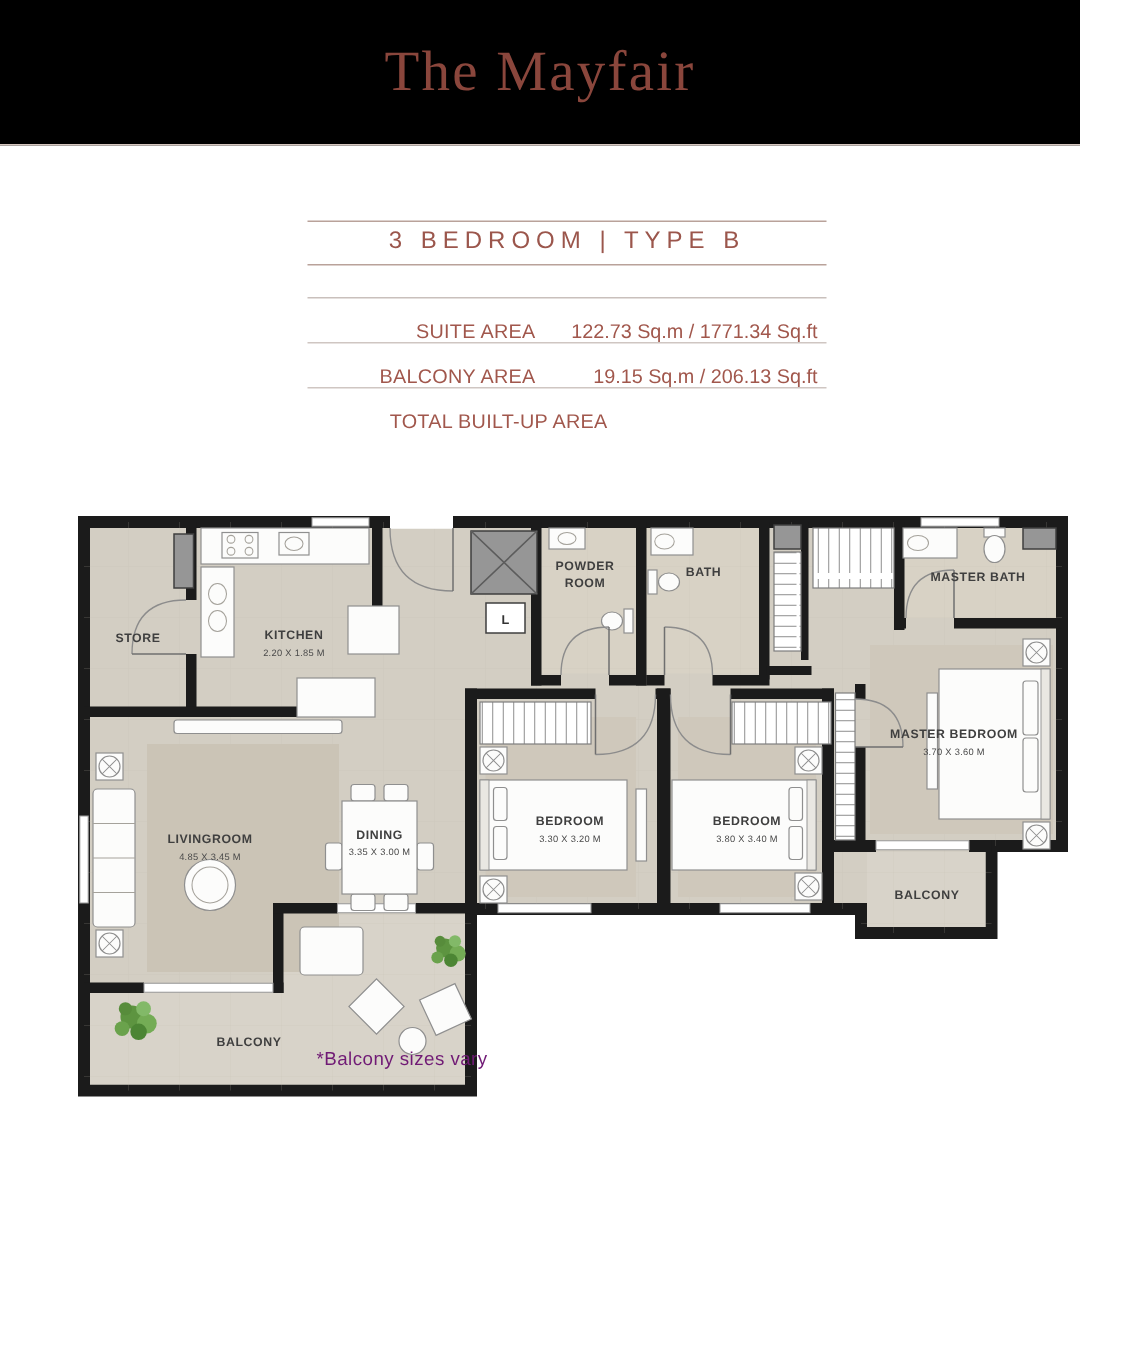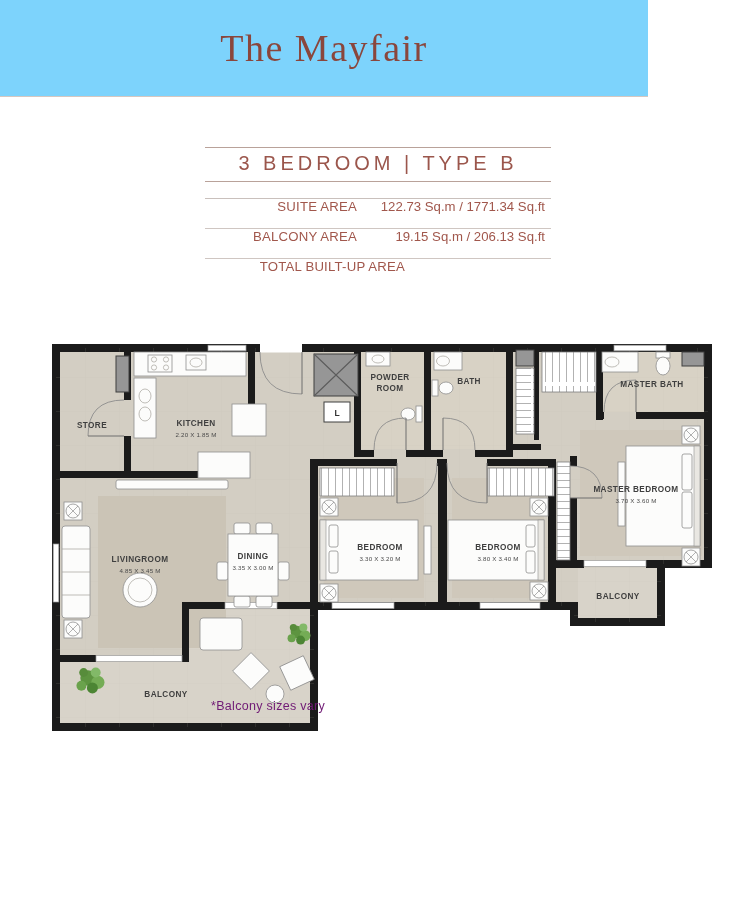--- a/index.html
+++ b/index.html
@@ -1,41 +1,41 @@
 <!DOCTYPE html>
 <html><head>
 <meta charset="utf-8">
 <style>
   html,body{margin:0;padding:0;}
   body{
     width:756px;height:900px;position:relative;background:#ffffff;
     font-family:"Liberation Sans",sans-serif;overflow:hidden;
   }
   .header{
-    position:absolute;top:0;left:0;width:648px;height:96px;
-    background:#7dd3fc;border-bottom:1px solid #d6c7c0;
+    position:absolute;top:0;left:0;width:720px;height:96px;
+    background:#000000;border-bottom:1px solid #d6c7c0;
     display:flex;align-items:center;justify-content:center;
   }
   .header-title{
     font-family:"Liberation Serif",serif;font-weight:400;
     font-size:38px;color:#8a463c;letter-spacing:1.5px;
   }
   .unit-title-wrap{
     position:absolute;top:147px;left:50%;transform:translateX(-50%);
     width:346px;border-top:1px solid #b9a29a;border-bottom:1px solid #b9a29a;
     text-align:center;padding:4px 0 6px 0;
   }
   .unit-title{
-    font-size:20px;letter-spacing:4px;color:#9b564c;white-space:nowrap;
+    font-size:16px;letter-spacing:4px;color:#9b564c;white-space:nowrap;
   }
   .area-table{
     position:absolute;top:198px;left:50%;transform:translateX(-50%);
     width:346px;border-top:1px solid #c9c0bc;
   }
-  .area-row{display:flex;align-items:flex-start;height:29px;border-bottom:1px solid #cfc6c2;}
+  .area-row{display:flex;align-items:flex-end;height:29px;border-bottom:1px solid #cfc6c2;}
   .area-row:last-child{border-bottom:none;margin-left:48px;}
   .area-label{width:152px;text-align:right;font-size:13.2px;color:#a1574c;letter-spacing:0.2px;}
   .area-value{flex:1;text-align:right;padding-right:6px;font-size:13.2px;color:#a1574c;}
   .footnote{
     position:absolute;top:699px;left:211px;font-size:12.5px;color:#701a75;letter-spacing:0.3px;
   }
   .plan-svg{position:absolute;top:344px;left:52px;}
   .room-name{font-family:"Liberation Sans",sans-serif;font-size:8.2px;font-weight:700;
     fill:#3f3f3f;letter-spacing:0.4px;text-anchor:middle;}
   .room-dims{font-family:"Liberation Sans",sans-serif;font-size:6.2px;font-weight:400;

